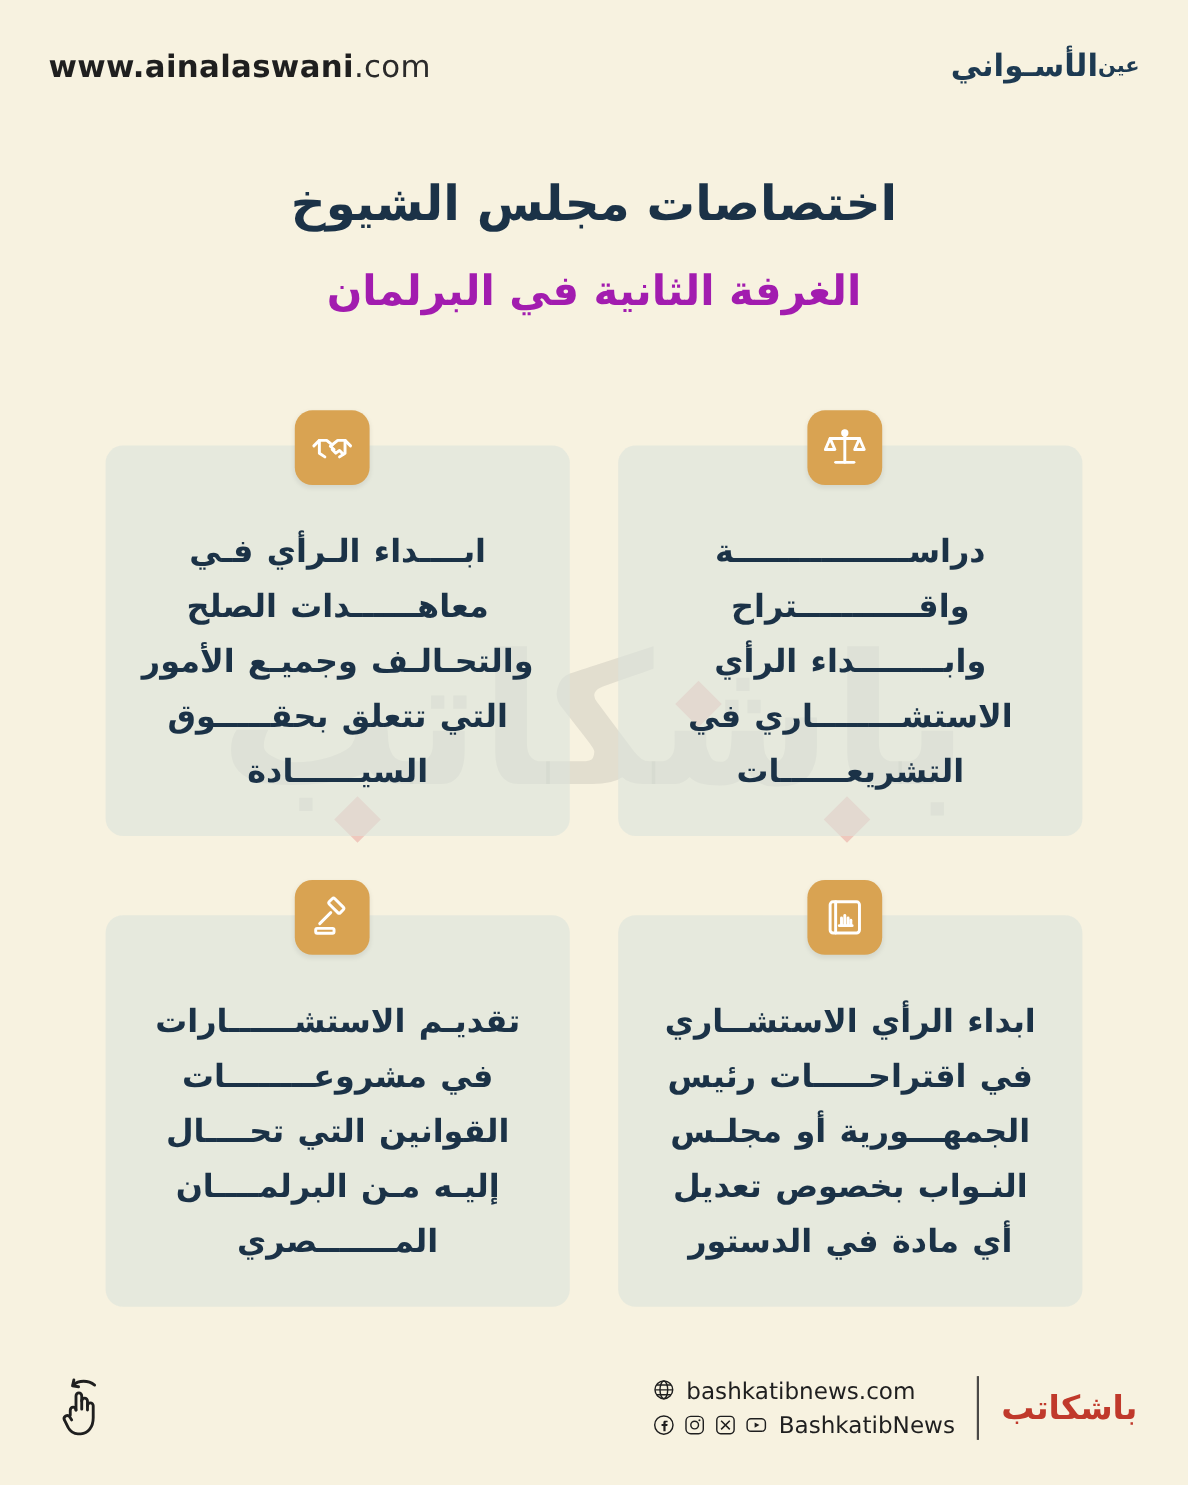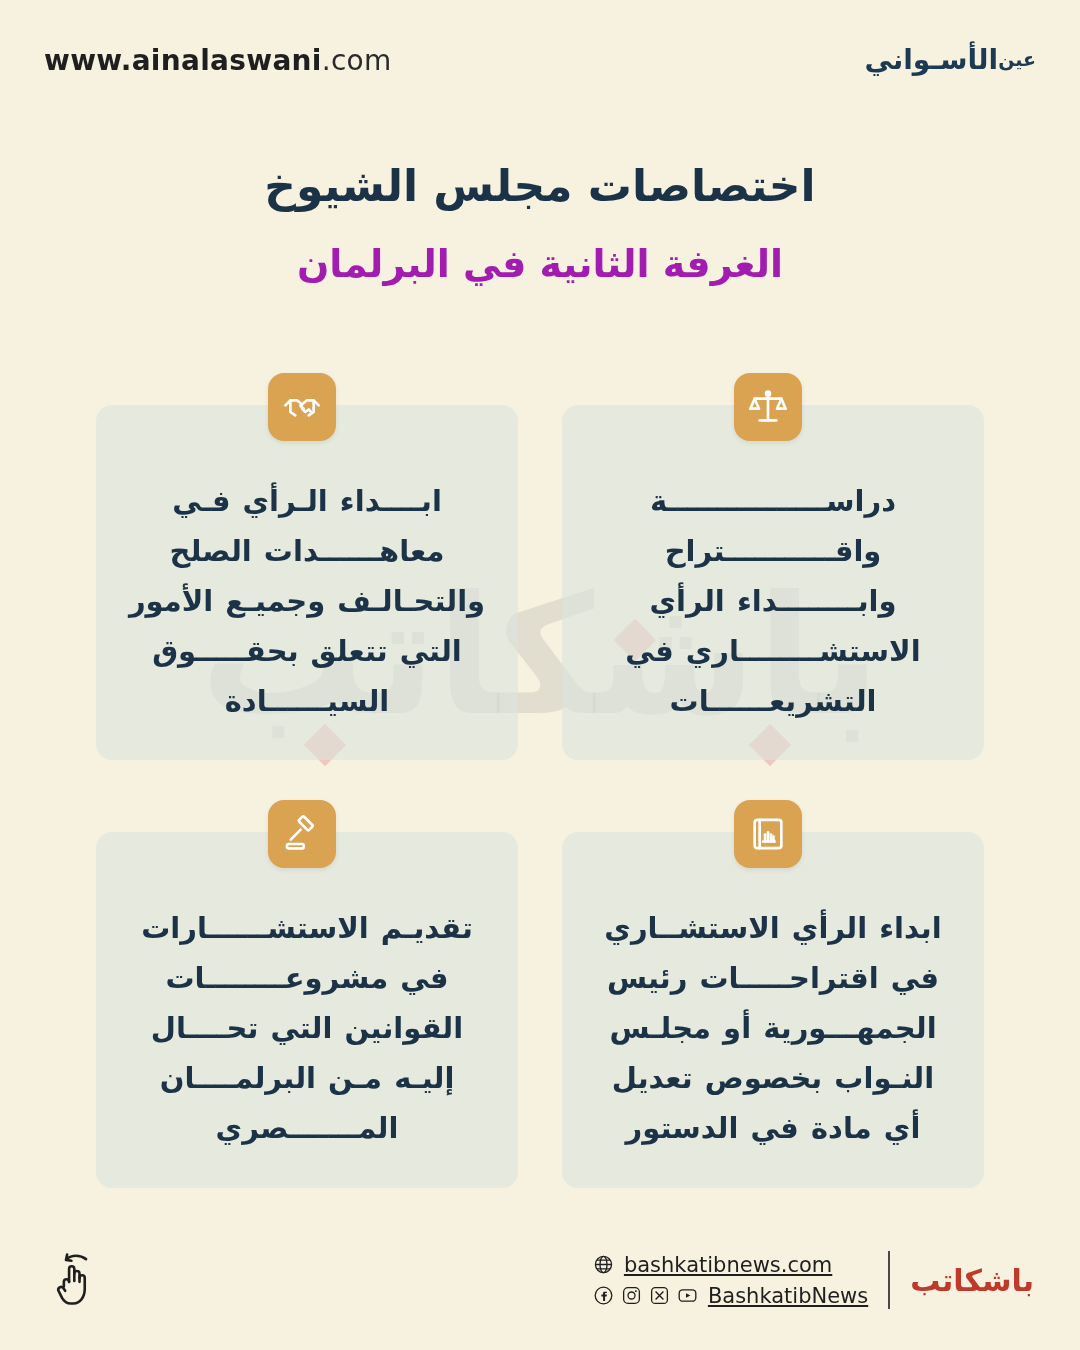--- a/index.html
+++ b/index.html
@@ -175,24 +175,22 @@
   }
   .footer-links {
     direction: ltr;
     display: flex;
     flex-direction: column;
     gap: 7px;
     color: #1f1f1f;
   }
   .flink {
     display: flex;
-    align-items: center;
     gap: 10px;
     font-size: 21px;
-    text-decoration: underline;
   }
   .flink .socials {
     display: flex;
     gap: 7px;
     align-items: center;
   }
   .ic {
     width: 21px; height: 21px;
     display: inline-flex;
     align-items: center;

